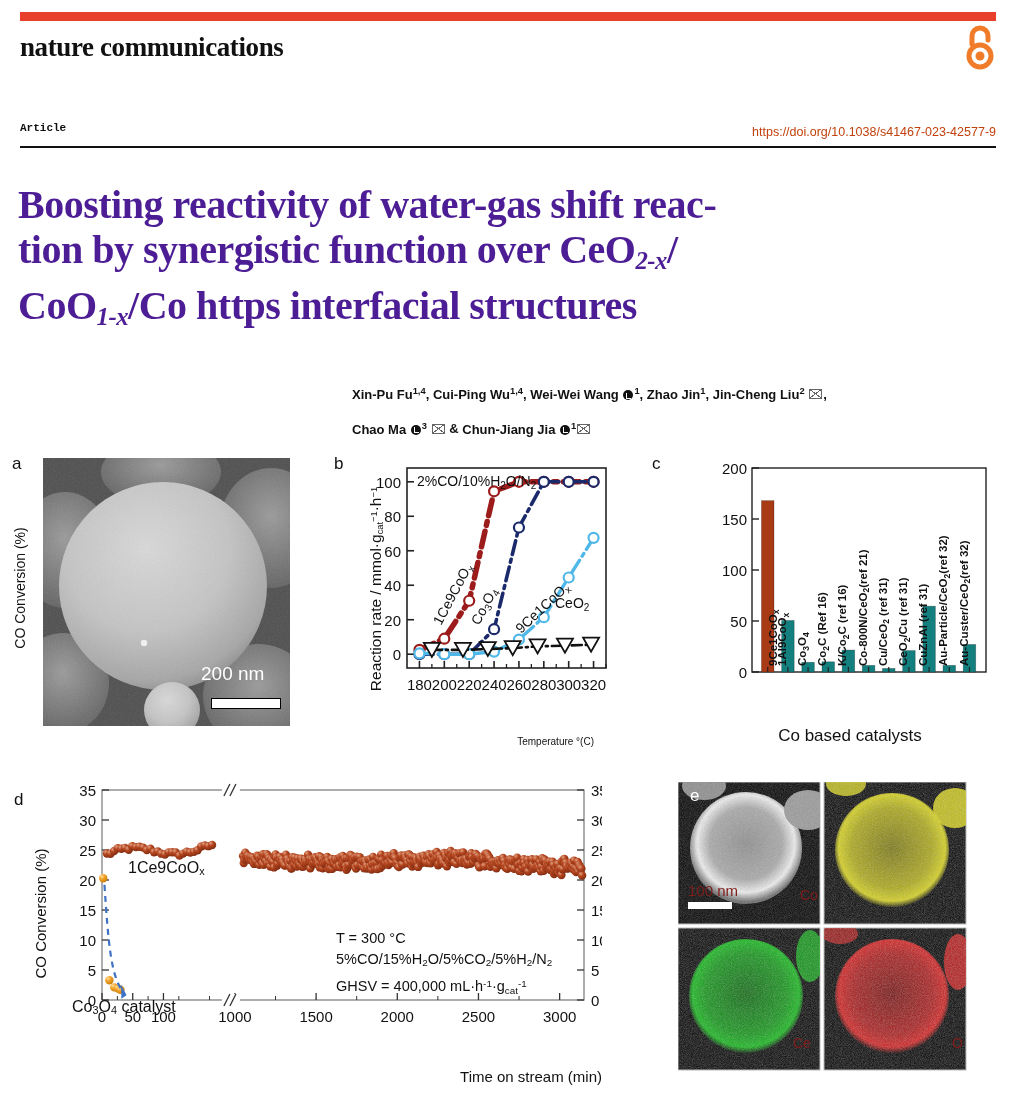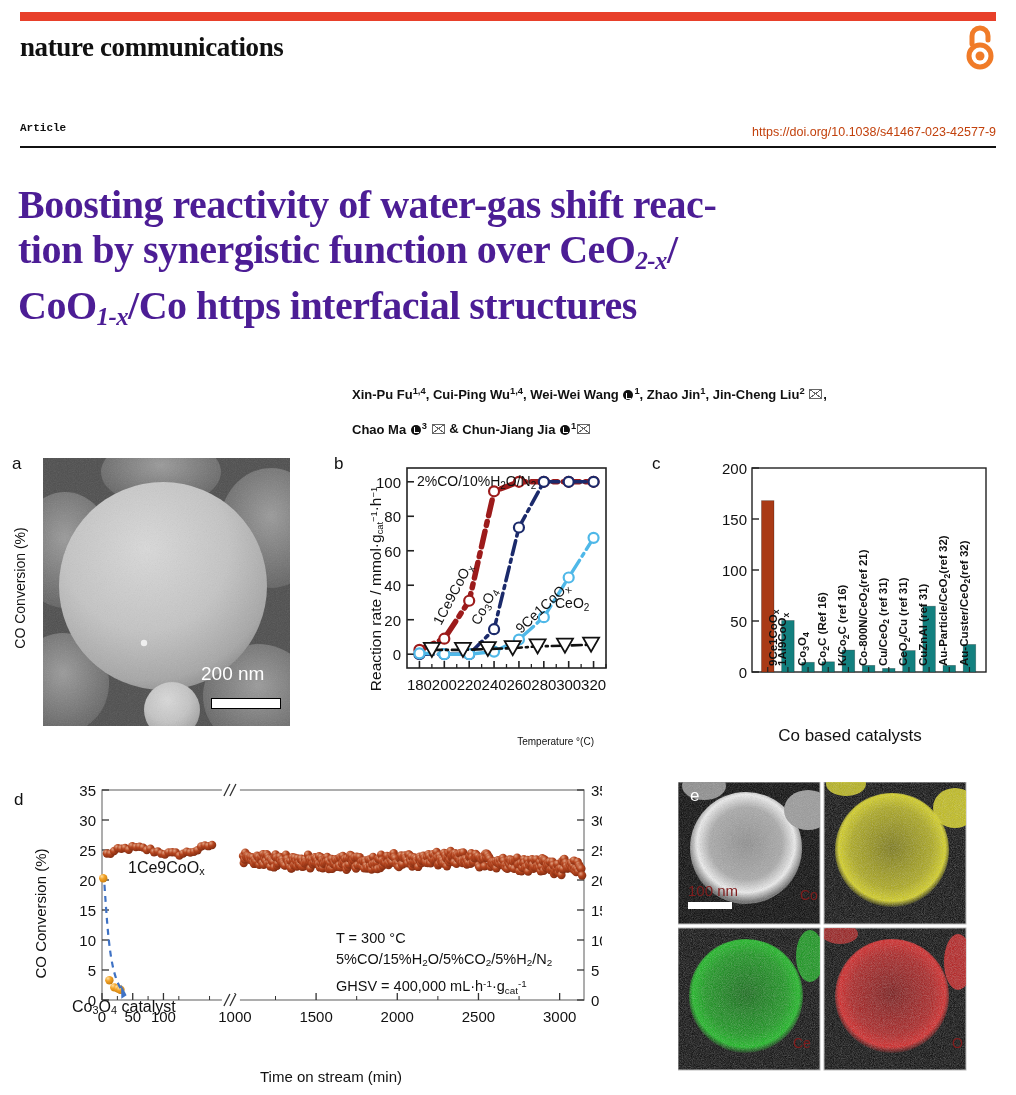--- a/index.html
+++ b/index.html
@@ -894,21 +894,21 @@
           <circle cx="522.1246560465116" cy="93.56490696398491" r="4.2" fill="url(#sphR)"></circle>
           <circle cx="43.2291" cy="96.19999999999999" r="4.2" fill="url(#sphY)"></circle>
           <circle cx="49.3746" cy="198.2" r="4.2" fill="url(#sphY)"></circle>
           <circle cx="54.291" cy="205.4" r="4.2" fill="url(#sphY)"></circle>
           <circle cx="57.978300000000004" cy="206.6" r="4.2" fill="url(#sphY)"></circle>
           <circle cx="60.436499999999995" cy="207.8" r="4.2" fill="url(#sphY)"></circle>
           <path d="M 44.4582 102.8 C 48.1455 158, 50.6037 194, 62.8947 209.6" fill="none" stroke="#3f72c4" stroke-width="2.2" stroke-dasharray="6,5"></path>
           <path d="M 61.051050000000004 202.4 L 66.582 213.2 L 61.358325 216.8 Z" fill="#3f72c4"></path>
         </svg>
     </div>
-    <div class="axtitle" style="left:60px;top:618px;width:542px;text-align:center;font-size:15px;">Time on stream (min)</div>
+    <div class="axtitle" style="left:60px;top:618px;width:542px;text-align:right;font-size:15px;">Time on stream (min)</div>
     <div class="axtitle" id="dYTitle" style="left:-90px;top:455px;width:260px;text-align:center;font-size:15px;transform:rotate(-90deg);">CO Conversion (%)</div>
     <div class="dtext" style="left:128px;top:382px;font-size:16px;margin-top:25px;">1Ce9CoO<sub>x</sub></div>
     <div class="dtext" style="left:72px;top:546px;font-size:16px;">Co<sub>3</sub>O<sub>4</sub> catalyst</div>
     <div class="dtext" style="left:336px;top:478px;">
       <div>T = 300 °C</div>
       <div>5%CO/15%H<sub>2</sub>O/5%CO<sub>2</sub>/5%H<sub>2</sub>/N<sub>2</sub></div>
       <div>GHSV = 400,000 mL·h<sup>-1</sup>·g<sub>cat</sub><sup>-1</sup></div>
     </div>
 
     <div class="panelE">

